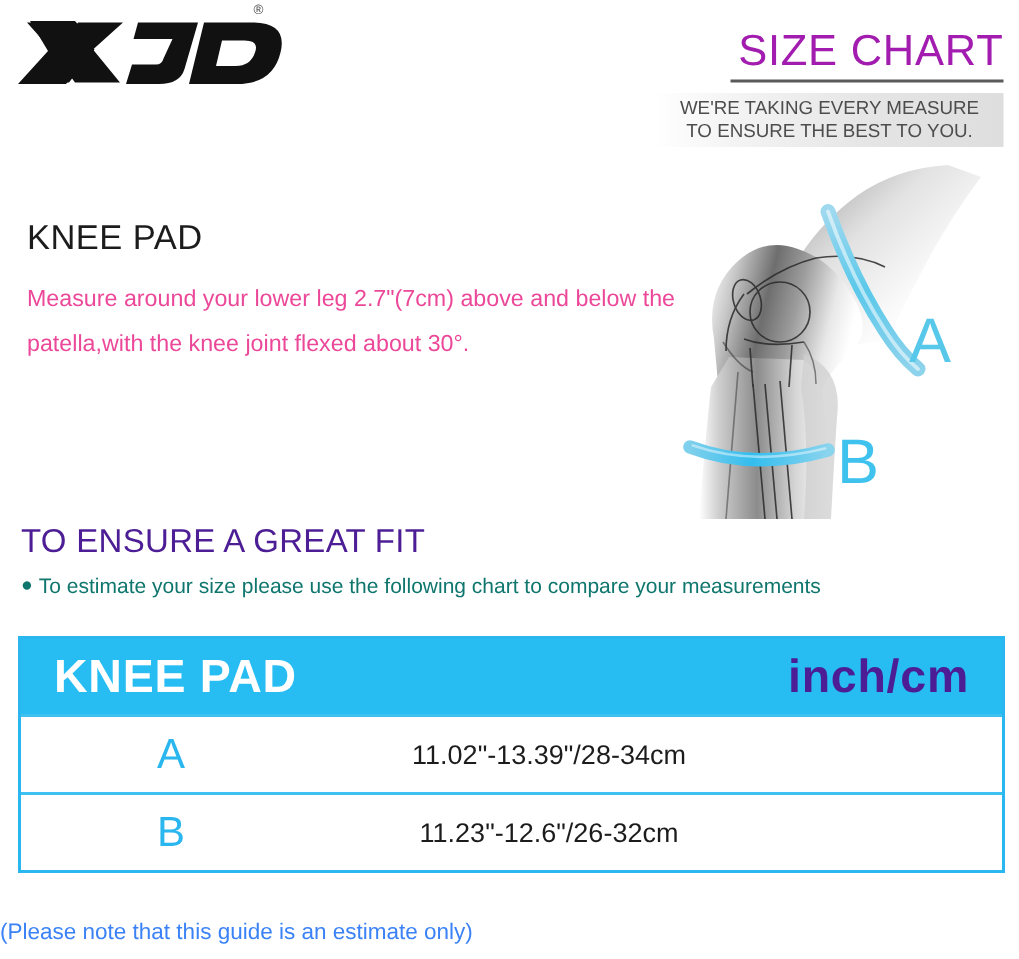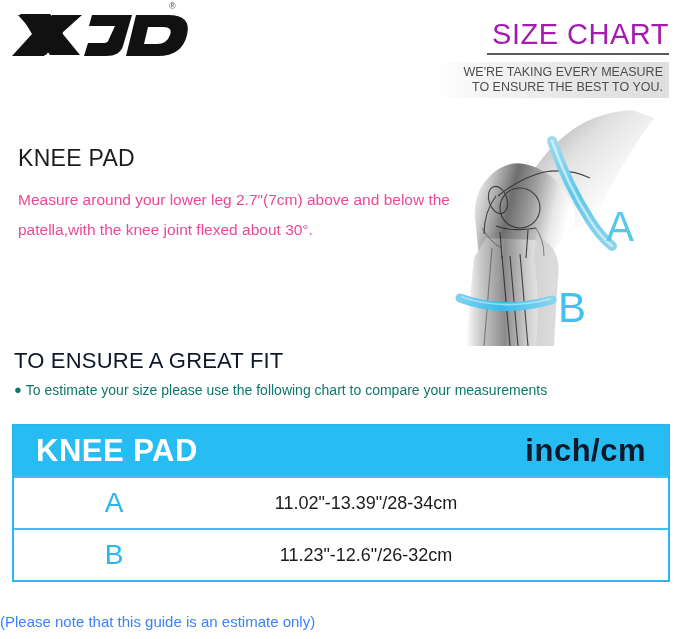--- a/index.html
+++ b/index.html
@@ -70,21 +70,21 @@
     height: 36px;
     background: linear-gradient(to right, #ffffff 0%, #f3f3f3 25%, #e4e4e4 65%, #dedede 100%);
     box-sizing: border-box;
     padding: 3px 6px 0 8px;
   }
   .tagline-line {
     font-size: 12.5px;
     line-height: 15px;
     color: #4d4d4d;
     white-space: nowrap;
-    text-align: right;
+    text-align: center;
   }
 
   
   #kneepad-heading {
     position: absolute;
     left: 18px;
     top: 145px;
     font-size: 23px;
     color: #1c1c1c;
     font-weight: 400;
@@ -109,21 +109,21 @@
     height: 240px;
   }
   #knee-illustration svg { display: block; }
 
   
   #great-fit-heading {
     position: absolute;
     left: 14px;
     top: 348px;
     font-size: 22px;
-    color: #0f172a;
+    color: #4c1d95;
     letter-spacing: 0.2px;
   }
   #estimate-note {
     position: absolute;
     left: 14px;
     top: 380px;
     width: 600px;
     font-size: 14px;
     line-height: 20px;
     color: #0f766e;
@@ -177,21 +177,21 @@
     padding-left: 22px;
     width: 400px;
     letter-spacing: 0.5px;
   }
   #header-unit {
     flex: 1;
     text-align: right;
     padding-right: 22px;
     font-size: 31px;
     font-weight: bold;
-    color: #0f172a;
+    color: #4c1d95;
     letter-spacing: 0.5px;
   }
   .row-label {
     font-size: 28px;
     color: #2ab6ee;
     font-weight: 400;
   }
   .row-value {
     font-size: 18px;
     color: #1c1c1c;

